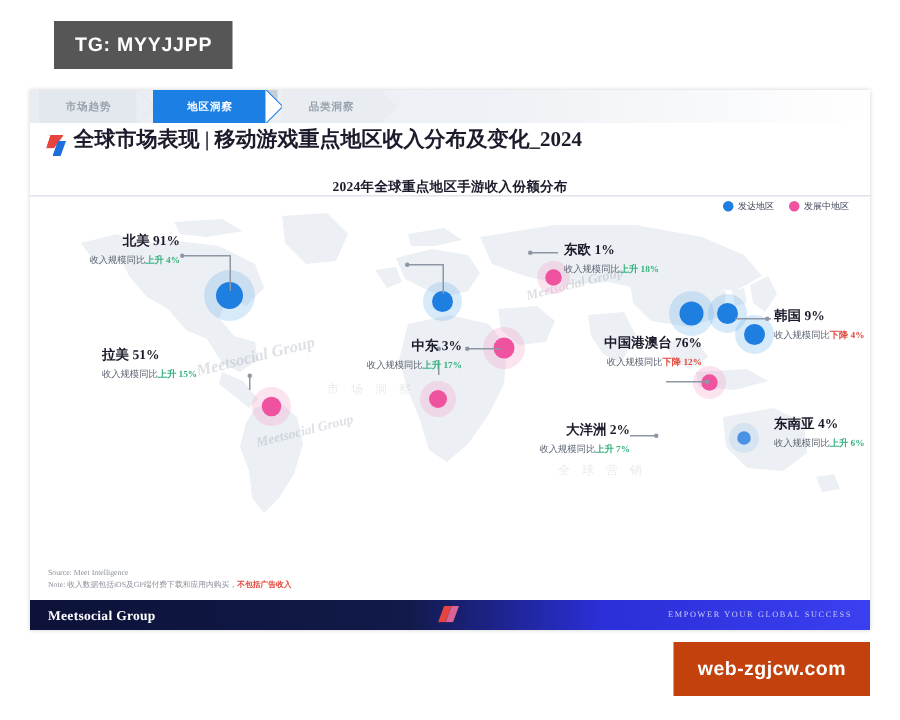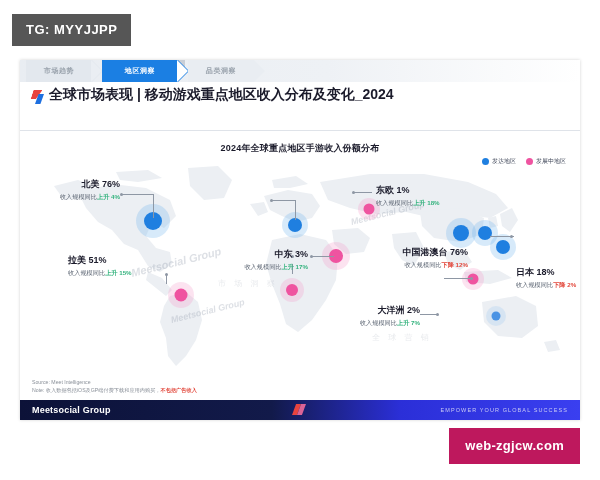--- a/index.html
+++ b/index.html
@@ -6,34 +6,35 @@
   body {
     width: 600px; height: 480px;
     background: #ffffff;
     font-family: "Liberation Sans", "DejaVu Sans", sans-serif;
     overflow: hidden;
     position: relative;
   }
 
   
   .tg-tag {
-    position: absolute; left: 12px; top: 14px;
+    position: absolute; left: 36px; top: 14px;
     background: #565656; color: #ffffff;
     font-size: 13px; font-weight: bold; letter-spacing: .5px;
     padding: 8px 14px 9px 14px;
     text-align: right;
   }
 
   
   .slide {
     position: absolute; left: 20px; top: 60px;
     width: 560px; height: 360px;
     background: #ffffff;
     box-shadow: 0 0 3px rgba(0,0,0,.18);
     overflow: hidden;
+    font-family: Liberation Serif, serif;
   }
 
   
   .tabstrip {
     position: absolute; left: 0; top: 0;
     width: 100%; height: 22px;
     background: linear-gradient(to right,#e9edf2 0%, #eef1f5 55%, #ffffff 100%);
   }
   .tab {
     position: absolute; top: 0; height: 22px;
@@ -94,21 +95,21 @@
     font-size: 7.2px; font-weight: bold; color: #2a3550;
     padding: 5px 12px 0 29px; line-height: 10px; letter-spacing: .1px;
   }
   .hdr-rule {
     position: absolute; left: 0; top: 48px; width: 100%; height: 1px;
     background: #dfe3e9;
   }
 
   
   .chart-area {
-    position: absolute; left: 0; top: 80px; width: 100%; height: 240px;
+    position: absolute; left: 0; top: 56px; width: 100%; height: 240px;
   }
   .chart-title {
     text-align: center; font-size: 9px; font-weight: bold; color: #1b1b2b;
     padding-top: 2px; letter-spacing: .2px;
   }
   .legend {
     position: absolute; right: 14px; top: 17px;
     display: flex; gap: 10px; align-items: center;
   }
   .legend-item { display: flex; align-items: center; gap: 3px; }
@@ -191,21 +192,21 @@
     background: #e8443f; clip-path: polygon(45% 0,100% 0,55% 100%,0 100%);
   }
   .bmark .m2 {
     position: absolute; left: 5px; top: 1px; width: 9px; height: 11px;
     background: #f06a9b; opacity:.9; clip-path: polygon(45% 0,100% 0,55% 100%,0 100%);
   }
 
   
   .url-tag {
     position: absolute; right: 20px; bottom: 16px;
-    background: #be185d; color: #ffffff;
+    background: #c2410c; color: #ffffff;
     font-size: 13px; font-weight: bold; letter-spacing: .3px;
     padding: 10px 16px 11px 16px;
   }
 </style>
 </head>
 <body>
 
 <div class="tg-tag">TG: MYYJJPP</div>
 
 <div class="slide">
@@ -382,42 +383,48 @@
       <div class="lead lead-v" style="left:146px; top:118px; height:10px;"></div>
       <div class="lead-dot" style="left:145px; top:117px;"></div>
 
       <div class="lead lead-v" style="left:272px; top:108px; height:10px;"></div>
       <div class="lead-dot" style="left:271px; top:99px;"></div>
 
       <div class="lead lead-h" style="left:400px; top:158px; width:18px;"></div>
       <div class="lead-dot" style="left:416px; top:157px;"></div>
 
       <div class="callout right-align" style="left:6px; top:22px; width:94px;">
-        <div class="c-name">北美 76%</div>
+        <div class="c-name">北美 91%</div>
         <div class="c-sub">
           <span class="lbl">收入规模同比</span><span class="up">上升 4%</span>
         </div>
       </div>
 
 
       <div class="callout" style="left:356px; top:28px;">
         <div class="c-name">东欧 1%</div>
         <div class="c-sub">
           <span class="lbl">收入规模同比</span><span class="up">上升 18%</span>
         </div>
       </div>
 
-
-      <div class="callout" style="left:496px; top:110px;">
-        <div class="c-name">日本 18%</div>
-        <div class="c-sub">
-          <span class="lbl">收入规模同比</span><span class="down">下降 2%</span>
-        </div>
-      </div>
-
+      <div class="callout" style="left:496px; top:72px;">
+        <div class="c-name">韩国 9%</div>
+        <div class="c-sub">
+          <span class="lbl">收入规模同比</span><span class="down">下降 4%</span>
+        </div>
+      </div>
+
+
+      <div class="callout" style="left:496px; top:144px;">
+        <div class="c-name">东南亚 4%</div>
+        <div class="c-sub">
+          <span class="lbl">收入规模同比</span><span class="up">上升 6%</span>
+        </div>
+      </div>
 
       <div class="callout right-align" style="left:330px; top:90px; width:118px;">
         <div class="c-name">中国港澳台 76%</div>
         <div class="c-sub">
           <span class="lbl">收入规模同比</span><span class="down">下降 12%</span>
         </div>
       </div>
 
       <div class="callout right-align" style="left:190px; top:92px; width:98px;">
         <div class="c-name">中东 3%</div>

